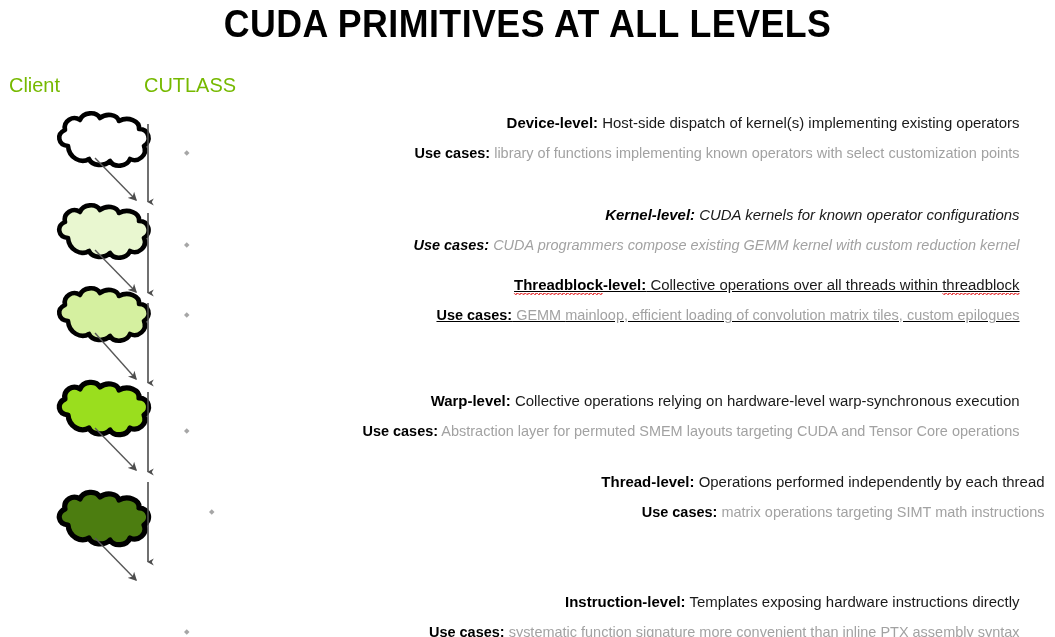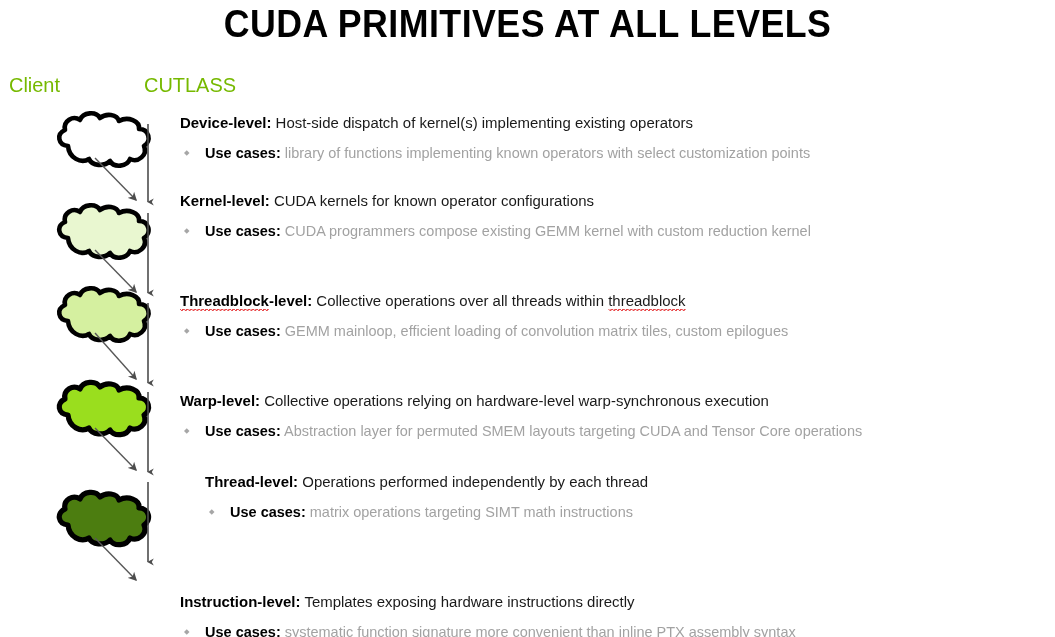--- a/index.html
+++ b/index.html
@@ -56,20 +56,21 @@
     width: 1055px;
     height: 637px;
     pointer-events: none;
   }
 
   
   .level-row {
     position: absolute;
     left: 180px;
     width: 870px;
+    text-align: right;
   }
   .level-title {
     font-family: "Liberation Sans", sans-serif;
     font-size: 15.5px;
     line-height: 20px;
     color: #1a1a1a;
     white-space: nowrap;
     transform: scaleX(0.965);
     transform-origin: 0 50%;
   }
@@ -184,30 +185,30 @@
 
 <div class="level-row" style="top:113px;">
   <div class="level-title">
     <span class="lead">Device-level:</span><span> Host-side dispatch of kernel(s) implementing existing operators</span>
   </div>
   <div class="usecase-line">
     <span class="usecase-bullet"></span><span class="usecase-label">Use cases:</span><span class="usecase-body"> library of functions implementing known operators with select customization points</span>
   </div>
 </div>
 
-<div class="level-row" style="top:191px;">
+<div class="level-row" style="top:205px;font-style:italic;">
   <div class="level-title">
     <span class="lead">Kernel-level:</span><span> CUDA kernels for known operator configurations</span>
   </div>
   <div class="usecase-line">
     <span class="usecase-bullet"></span><span class="usecase-label">Use cases:</span><span class="usecase-body"> CUDA programmers compose existing GEMM kernel with custom reduction kernel</span>
   </div>
 </div>
 
-<div class="level-row" style="top:291px;">
+<div class="level-row" style="top:275px;text-decoration:underline;">
   <div class="level-title">
     <span class="lead misspelled">Threadblock</span><span class="lead">-level:</span><span> Collective operations over all threads within </span><span class="misspelled">threadblock</span>
   </div>
   <div class="usecase-line">
     <span class="usecase-bullet"></span><span class="usecase-label">Use cases:</span><span class="usecase-body"> GEMM </span><span class="usecase-body misspelled">mainloop</span><span class="usecase-body">, efficient loading of convolution matrix tiles, custom epilogues</span>
   </div>
 </div>
 
 <div class="level-row" style="top:391px;">
   <div class="level-title">

